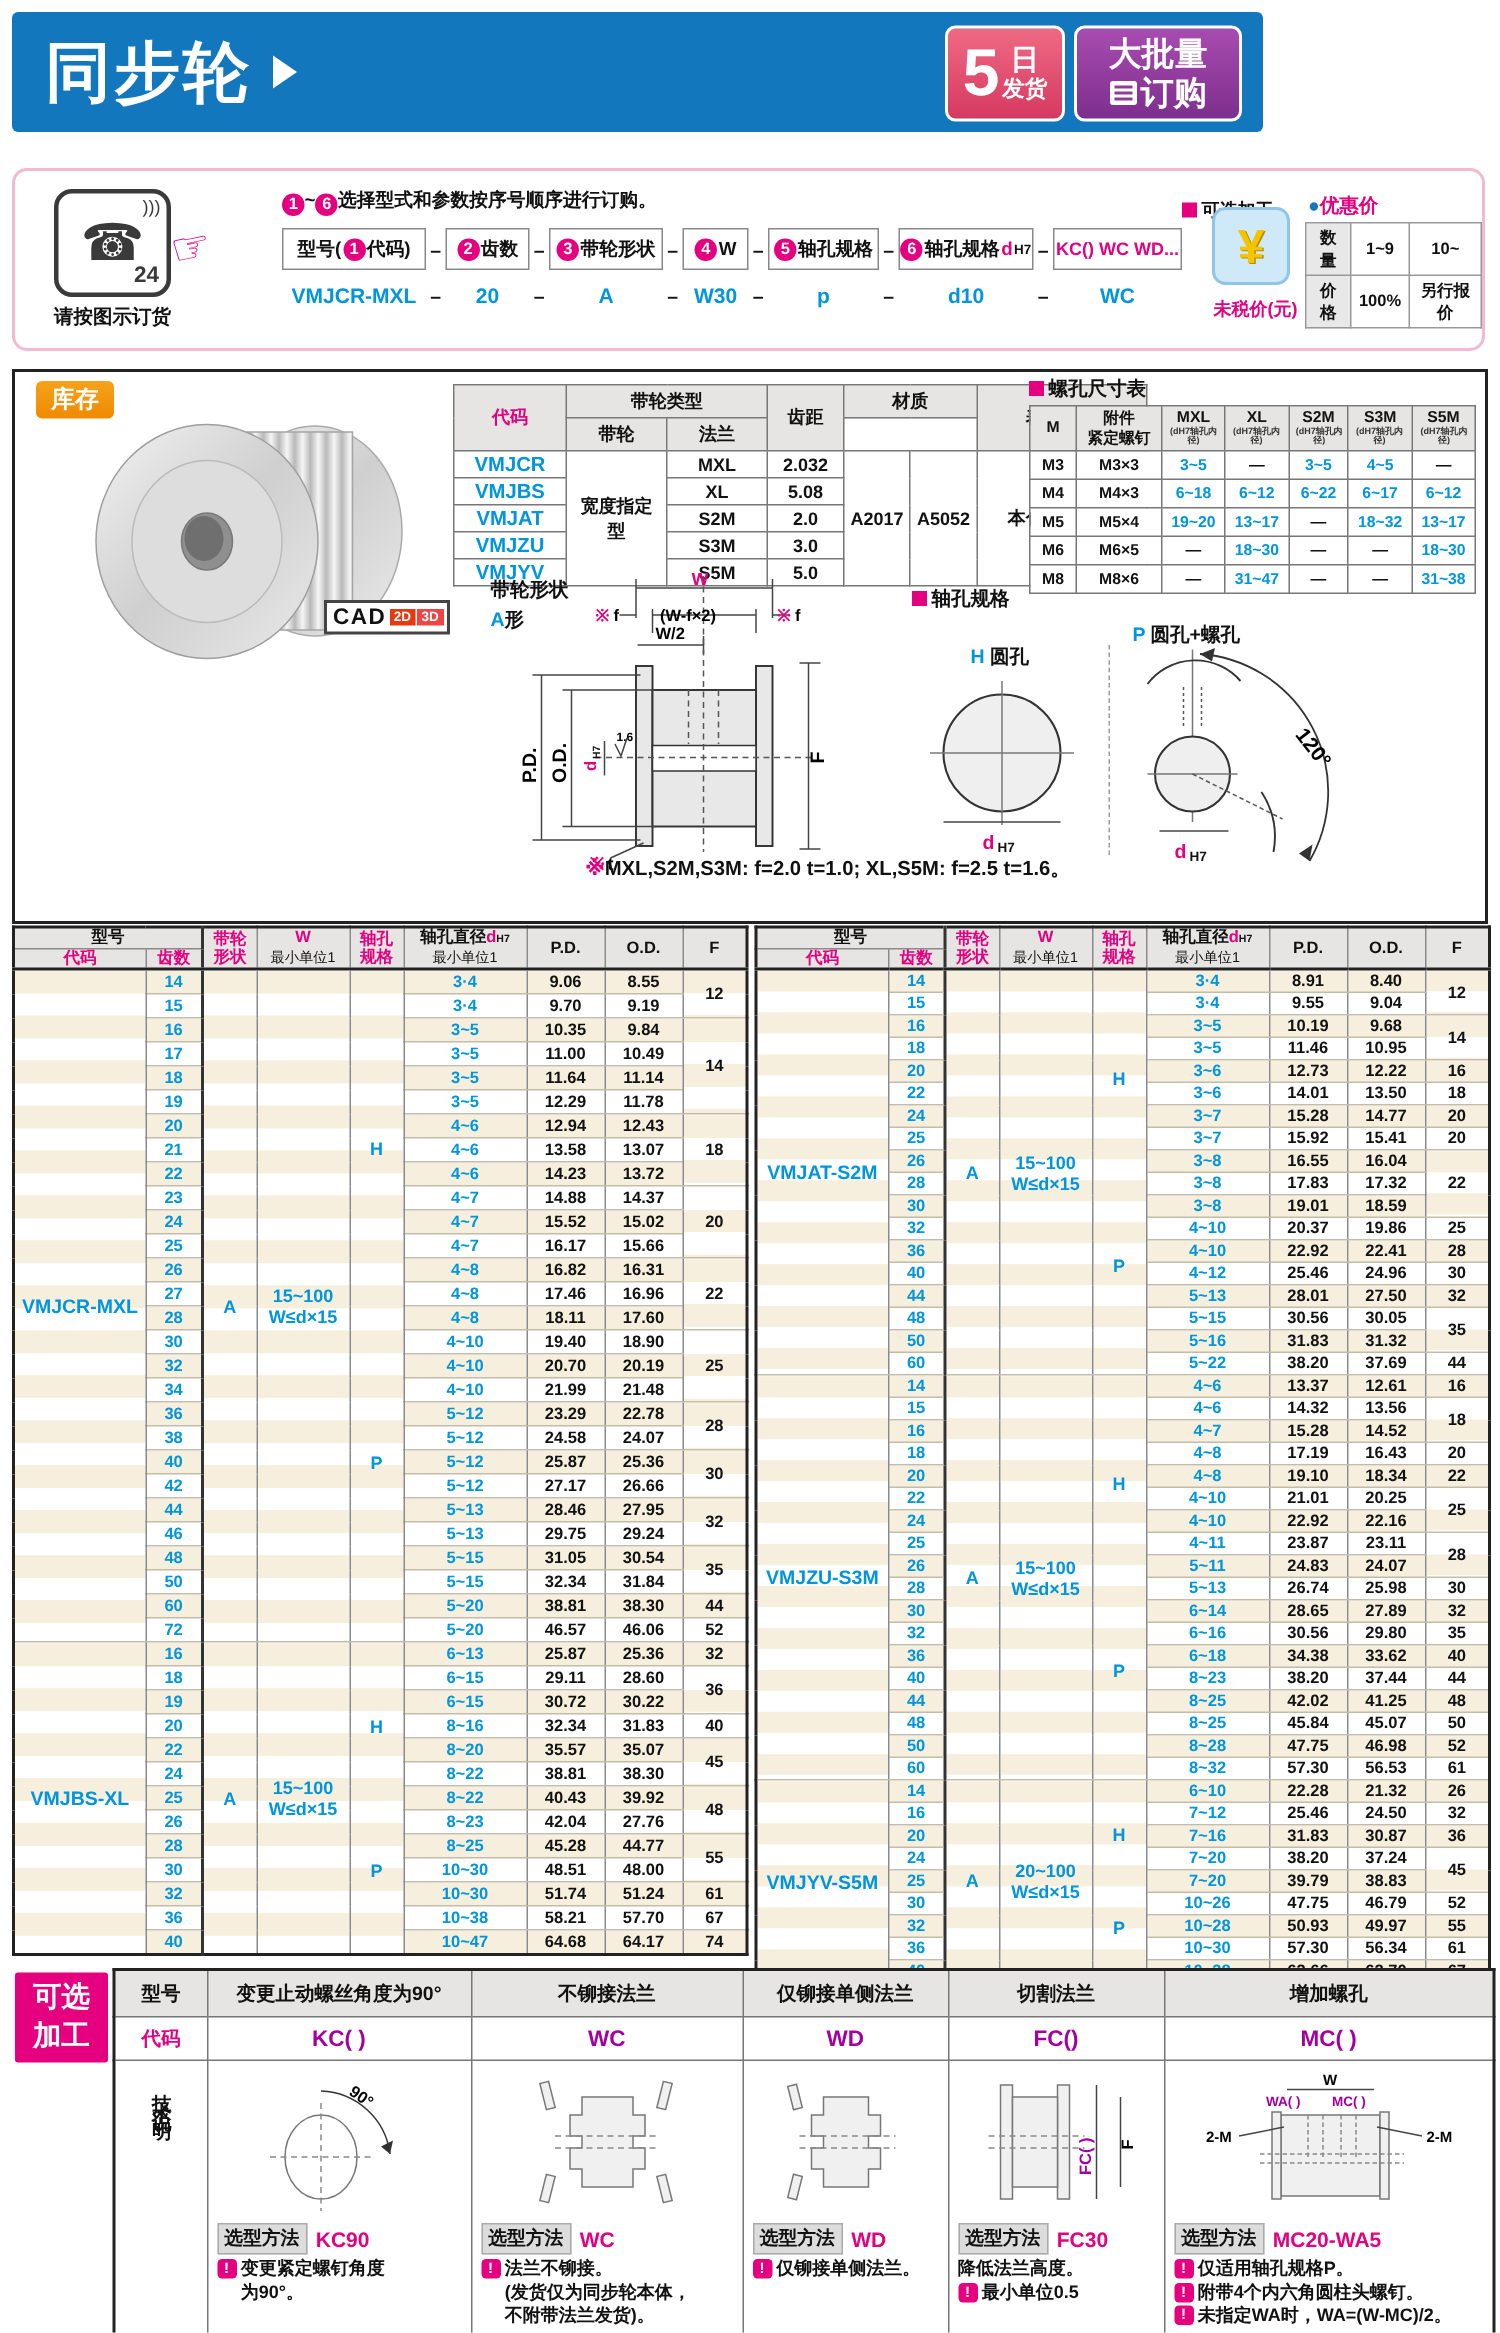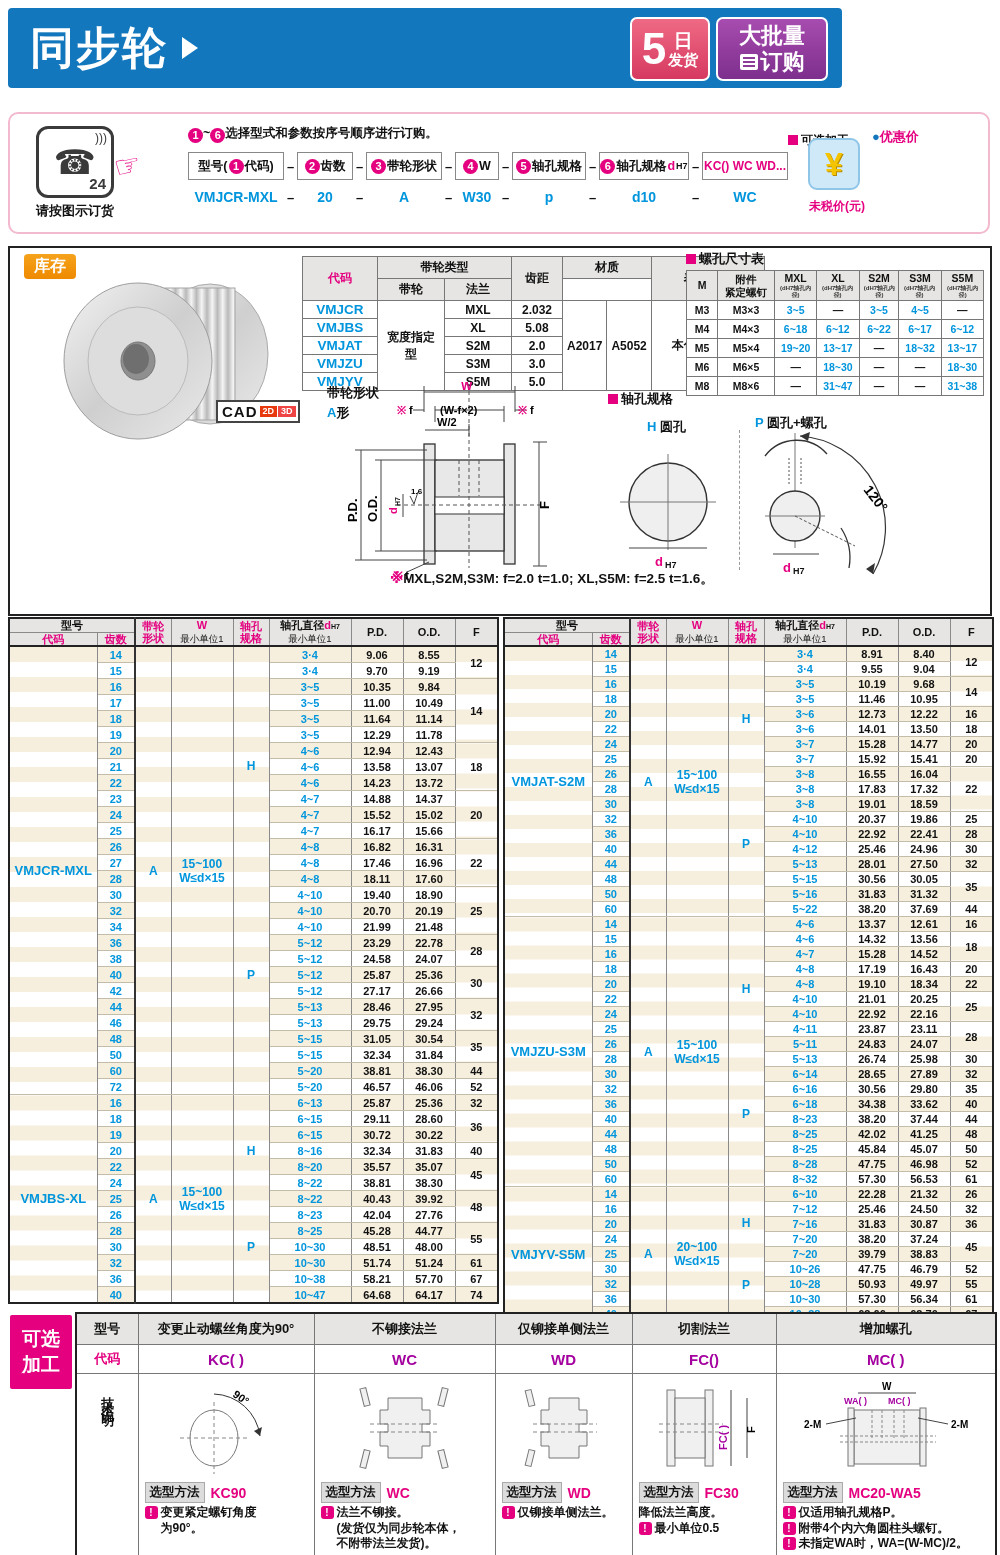--- a/index.html
+++ b/index.html
@@ -108,21 +108,21 @@
   table.spec .mgf{background:repeating-linear-gradient(to bottom,#fff 0 var(--rh),#f6efdd var(--rh) calc(var(--rh)*2)) !important;}
   table.spec td.teeth,table.spec td.bore{color:#0095dc;}
   table.spec td.code{color:#0095dc;font-size:13px;}
   table.spec td.shape,table.spec td.wcell,table.spec .hpw{color:#0095dc;font-size:12px;}
   table.spec td.bt,table.spec th.bt{border-right:2px solid #333;}
   .hpw{display:flex;flex-direction:column;justify-content:space-around;align-items:center;font-weight:bold;}
   th .mag{color:#e4007f;}
   th .smu{font-size:9.5px;font-weight:normal;}
   
   #opts{left:0;top:1302px;width:1000px;height:250px;}
-  #opt-badge{left:10px;top:13px;width:62px;height:74px;background:#e4007f;color:#fff;font-size:19px;
+  #opt-badge{left:10px;top:13px;width:62px;height:60px;background:#e4007f;color:#fff;font-size:19px;
        font-weight:bold;display:flex;flex-direction:column;align-items:center;justify-content:center;line-height:26px;border-radius:2px;}
   #opt-tbl{left:75px;top:10px;position:absolute;border-collapse:collapse;table-layout:fixed;border:2px solid #222;}
   #opt-tbl th,#opt-tbl td{border:1px solid #777;}
   #opt-tbl tr.r1 th{background:#e6e5e3;font-size:13px;padding:6px 2px;}
   #opt-tbl tr.r2 td{font-size:15px;font-weight:bold;color:#a4009f;text-align:center;padding:5px 2px;background:#fff;}
   #opt-tbl tr.r2 td.rl{color:#e4007f;font-size:13px;}
   #opt-tbl td.tech{vertical-align:top;padding:4px 6px;background:#fff;}
   .vtxt{writing-mode:vertical-rl;text-orientation:upright;font-size:13px;font-weight:bold;margin:8px auto;letter-spacing:6px;}
   .diag-wrap{height:100px;display:flex;align-items:center;justify-content:center;}
   .mline{margin:4px 0 2px;display:flex;align-items:center;gap:6px;}
@@ -222,20 +222,34 @@
     <div class="oex">d10</div>
     <div class="odash">–</div>
     <div class="oex">WC</div>
   </div>
 
   <div id="yen-box">
       <span>¥</span>
     </div>
   <div class="abs tax-lbl">未税价(元)</div>
   <div class="abs disc-lbl"><span class="dot">●</span><span>优惠价</span></div>
+  <table id="price-tbl">
+    <tbody>
+        <tr>
+          <td class="lab">数量</td>
+        <td>1~9</td>
+        <td>10~</td>
+        </tr>
+    <tr>
+          <td class="lab">价格</td>
+        <td>100%</td>
+        <td>另行报价</td>
+        </tr>
+  </tbody>
+    </table>
 </div>
 
 <div id="stock" class="abs">
   <div id="stock-badge" class="abs">库存</div>
 
   <svg class="abs" style="left:40px;top:28px" width="240" height="170">
     <defs>
       <linearGradient id="met" x1="0" y1="0" x2="1" y2="1">
         <stop offset="0" stop-color="#f2f2f2"></stop>
           <stop offset="0.5" stop-color="#cfcfcf"></stop>
@@ -429,21 +443,21 @@
     <text x="181" y="32" font-size="11" font-weight="bold"><tspan fill="#e4007f">※</tspan></text>
     <text x="193" y="32" font-size="11" font-weight="bold">f</text>
     <text x="100" y="44" font-size="11" font-weight="bold">W/2</text>
     <text x="56" y="198" font-size="12" font-weight="bold"><tspan fill="#e4007f">※</tspan></text>
     <text x="68" y="198" font-size="12" font-weight="bold">t</text>
   </svg>
 
   <div class="abs dlabel" style="left:598px;top:142px"><span class="sq"></span><span>轴孔规格</span></div>
   <div class="abs dash-sep" style="left:729px;top:182px;height:140px"></div>
 
-  <div class="abs dlabel" style="left:637px;top:170px"><span class="blue">H</span> <span>圆孔</span></div>
+  <div class="abs dlabel" style="left:637px;top:181px"><span class="blue">H</span> <span>圆孔</span></div>
   <div class="abs dlabel" style="left:745px;top:166px"><span class="blue">P</span> <span>圆孔+螺孔</span></div>
 
   <svg class="abs" style="left:605px;top:196px" width="115" height="130">
     <circle cx="53" cy="58" r="39" fill="#efefef" stroke="#333" stroke-width="1.4"></circle>
     <line x1="53" y1="10" x2="53" y2="106" stroke="#777"></line>
     <line x1="5" y1="58" x2="101" y2="58" stroke="#777"></line>
     <line x1="14" y1="104" x2="92" y2="104" stroke="#444"></line>
     <text x="40" y="122" font-size="13" font-weight="bold" fill="#e4007f">d</text>
     <text x="50" y="124" font-size="9" font-weight="bold" fill="#111">H7</text>
   </svg>

